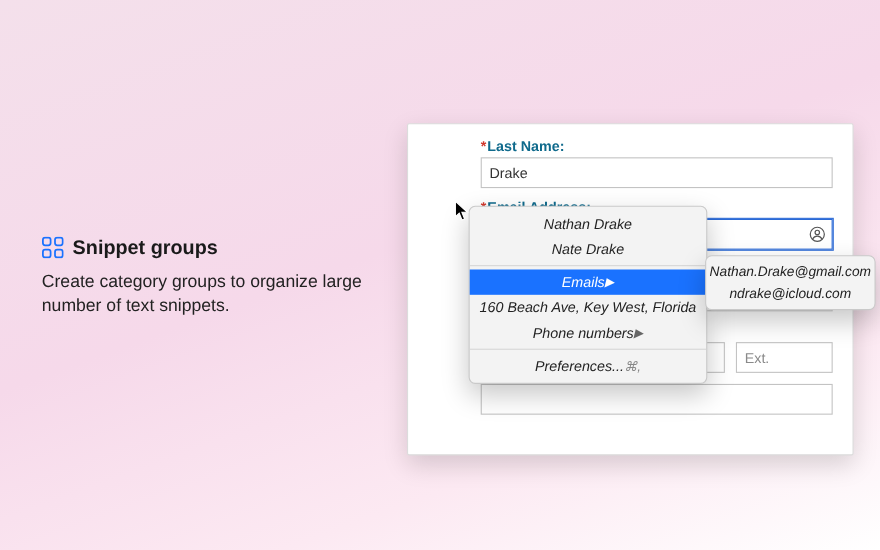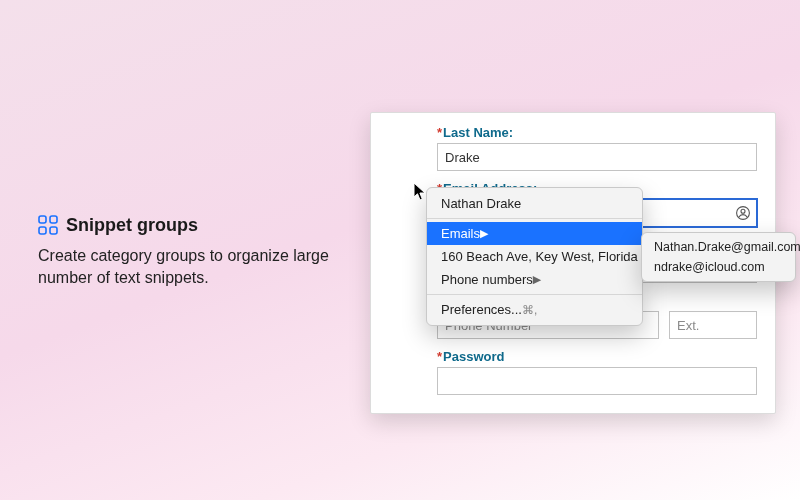--- a/index.html
+++ b/index.html
@@ -106,22 +106,23 @@
     box-shadow: 0 10px 24px rgba(0,0,0,0.22);
     padding: 4px 0;
     z-index: 50;
     font-size: 13px;
     color: #222;
   }
   .menu-item {
     padding: 4px 14px;
     display: flex;
     align-items: center;
-    justify-content: flex-start;
+    justify-content: center;
     white-space: nowrap;
+    font-style: italic;
   }
   .menu-item.hover {
     background: #1a72ff;
     color: #fff;
   }
   .menu-sep {
     height: 1px;
     background: #d6d6d6;
     margin: 3px 0;
   }
@@ -197,36 +198,38 @@
 
   <div class="field">
     <span class="label"><span class="req">*</span><span>Phone Number:</span></span>
     <div class="phone-row">
       <input class="input" placeholder="Phone Number" style="">
       <input class="input" placeholder="Ext." style="">
     </div>
   </div>
 
   <div class="field" style="margin-bottom:4px">
-    <span class="label"><span class="req">*</span><span>Password</span></span>
     <input class="input" type="password" style="">
   </div>
 
 </div>
 
 <span class="cursor" style="left:413px; top:182px;">
   <svg viewBox="0 0 14 20" width="14" height="20">
     <path d="M1 1 L1 15 L4.5 11.8 L7 18 L9.3 17 L6.9 11 L12 11 Z" fill="#000" stroke="#fff" stroke-width="1"></path>
   </svg>
 </span>
 
 <div class="menu" style="left:426px; top:187px;">
   <div class="menu-item">
       <span>Nathan Drake</span>
     </div>
+  <div class="menu-item">
+      <span>Nate Drake</span>
+    </div>
   <div class="menu-sep"></div>
   <div class="menu-item hover">
     <span>Emails</span>
     <span class="chev">▶</span>
   </div>
   <div class="menu-item">
       <span>160 Beach Ave, Key West, Florida</span>
     </div>
   <div class="menu-item">
     <span>Phone numbers</span>

